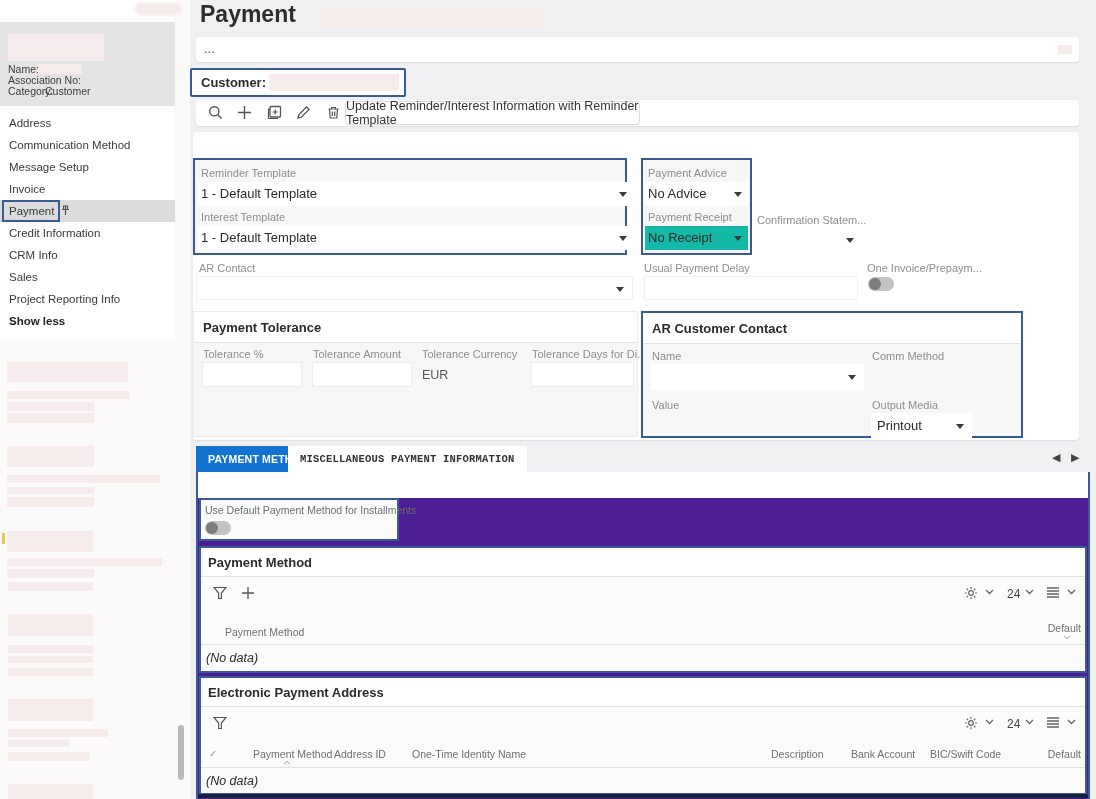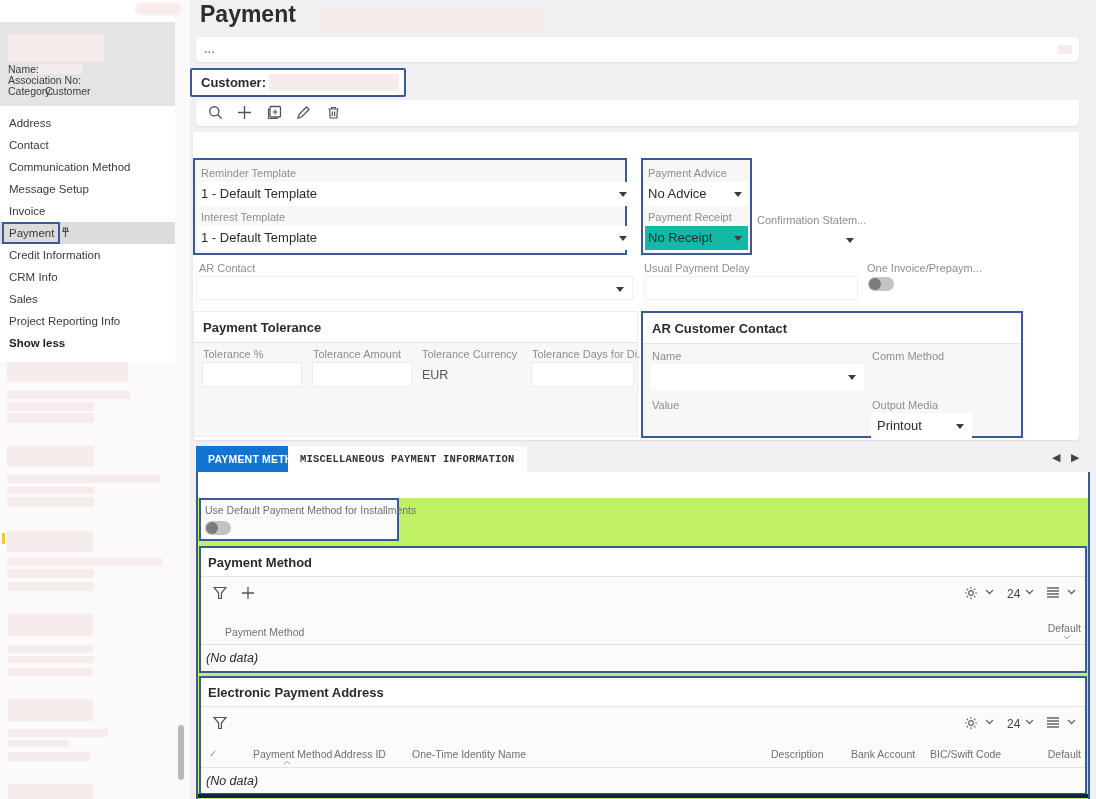--- a/index.html
+++ b/index.html
@@ -62,21 +62,20 @@
       <div class="redact" style="left:8px;top:12px;width:96px;height:27px;"></div>
       <div class="info-row abs" style="left:8px;top:41px;">Name:</div>
       <div class="redact" style="left:38px;top:42px;width:44px;height:10px;"></div>
       <div class="info-row abs" style="left:8px;top:52px;">Association No:</div>
       <div class="info-row abs" style="left:8px;top:63px;">Category:</div>
       <div class="info-row abs" style="left:45px;top:63px;">Customer</div>
     </div>
 
     <div id="sidebar-menu" class="abs">
       <div class="menu-item"><span>Address</span></div>
-      <div class="menu-item"><span>Contact</span></div>
       <div class="menu-item"><span>Communication Method</span></div>
       <div class="menu-item"><span>Message Setup</span></div>
       <div class="menu-item"><span>Invoice</span></div>
       <div class="menu-item selected">
         <div class="sel-outline"></div>
         <span>Payment</span>
         <svg style="display:inline-block;vertical-align:-1px;margin-left:3px" width="9" height="11" viewBox="0 0 9 11" fill="none" stroke="#555" stroke-width="1.2">
             <path d="M2 1h5M4.5 1v9M2.5 1v3.5M6.5 1v3.5M1 4.5h7"></path>
           </svg>
       </div>
@@ -149,20 +148,23 @@
       <span class="icon-btn abs" style="left:100px;top:5px;">
         <svg width="15" height="15" viewBox="0 0 15 15" fill="none" stroke="#555" stroke-width="1.3">
             <path d="M2 13l1-3.5L10.5 2l2.5 2.5L5.5 12 2 13z"></path>
           </svg>
       </span>
       <span class="icon-btn abs" style="left:130px;top:5px;">
         <svg width="15" height="15" viewBox="0 0 15 15" fill="none" stroke="#555" stroke-width="1.2">
             <path d="M2.5 4h10M5.5 4V2.5h4V4M3.5 4l.7 9h6.6l.7-9M6.3 6.5v4.5M8.7 6.5v4.5"></path>
           </svg>
       </span>
+      <div class="abs" style="left:149px;top:1px;width:295px;height:24px;background:#fff;border:1px solid #dcdcdc;border-radius:4px;box-shadow:0 1px 1px rgba(0,0,0,.05);display:flex;align-items:center;justify-content:center;font-size:12.5px;color:#333;cursor:pointer;">
+        <span>Update Reminder/Interest Information with Reminder Template</span>
+      </div>
     </div>
 
     <div class="card abs" style="left:3px;top:132px;width:886px;height:308px;">
 
       <div class="abs blue-box grp" style="left:0px;top:26px;width:434px;height:97px;">
         <span class="label abs" style="left:6px;top:7px;">Reminder Template</span>
         <div class="abs" style="left:3px;top:22px;width:437px;height:24px;background:#fff;">
           <span class="value abs" style="left:3px;top:4px;">1 - Default Template</span>
           <span class="ddt" style="right:8px;top:10px;"></span>
         </div>
@@ -232,21 +234,21 @@
       </div>
     </div>
 
     <div class="abs" style="left:0;top:446px;width:906px;height:26px;">
       <div class="tab active" style="left:6px;"><span>PAYMENT METHODS</span></div>
       <div class="tab inactive" style="left:98px;font-family:Liberation Mono, monospace;"><span>MISCELLANEOUS PAYMENT INFORMATION</span></div>
       <span class="abs" style="left:862px;top:5px;font-size:11px;color:#444;cursor:pointer;">◀</span>
       <span class="abs" style="left:881px;top:5px;font-size:11px;color:#444;cursor:pointer;">▶</span>
     </div>
 
-    <div class="abs" style="left:6px;top:472px;width:894px;height:327px;border-left:2px solid #3a5a96;border-right:2px solid #3a5a96;background:#bef264;">
+    <div class="abs" style="left:6px;top:472px;width:894px;height:327px;border-left:2px solid #3a5a96;border-right:2px solid #3a5a96;background:#4c1d95;">
       <div class="abs" style="left:0;top:0;width:890px;height:26px;background:#ffffff;"></div>
 
       <div class="abs blue-box" style="left:1px;top:26px;width:200px;height:43px;background:#fbfbfb;">
         <span class="abs" style="left:4px;top:4px;font-size:10.5px;color:#6f6f6f;white-space:nowrap;">Use Default Payment Method for Installments</span>
         <div class="toggle abs" style="left:4px;top:21px;"></div>
       </div>
 
       <div class="panel" style="left:1px;top:74px;width:888px;height:127px;">
         <div class="panel-head">Payment Method</div>
         <span class="icon-btn abs" style="left:12px;top:38px;">

